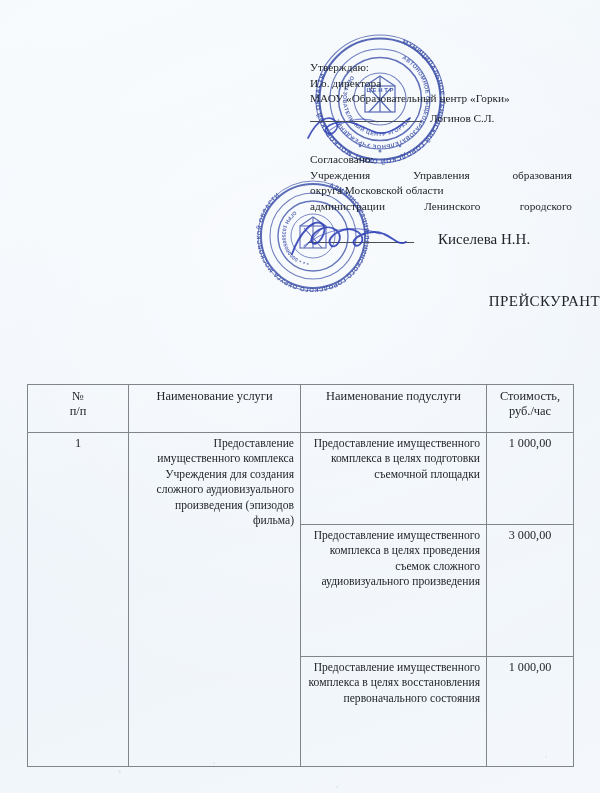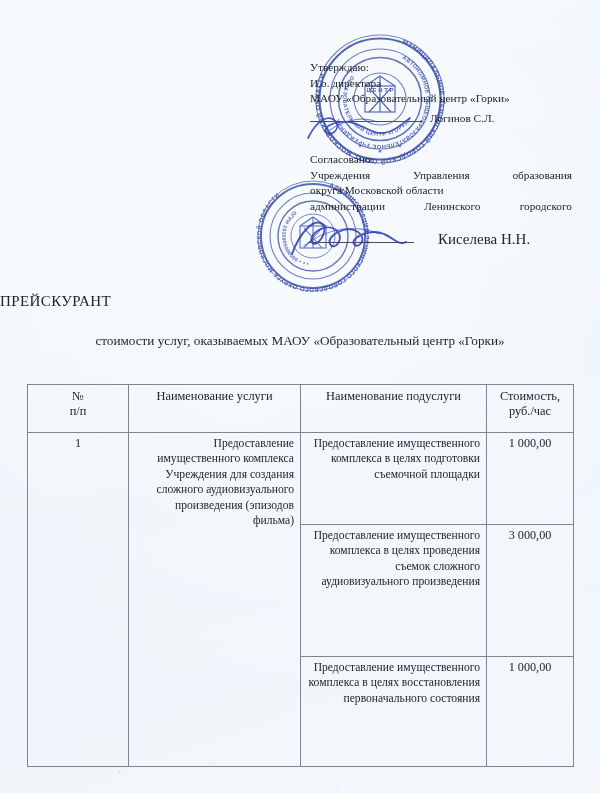--- a/index.html
+++ b/index.html
@@ -125,21 +125,21 @@
     stroke-linecap: round;
     stroke-linejoin: round;
   }
 
   
   .doc-title {
     position: absolute;
     left: 0;
     top: 293px;
     width: 600px;
-    text-align: left;
+    text-align: right;
     font-size: 15px;
     letter-spacing: .4px;
   }
   .doc-subtitle {
     position: absolute;
     left: 0;
     top: 333px;
     width: 600px;
     text-align: center;
     font-size: 13.2px;
@@ -291,21 +291,20 @@
   </div>
 
   <div class="handsign" style="left:288px; top:212px; width:125px; height:48px;">
     <svg viewBox="0 0 125 48" width="125" height="48" aria-hidden="true">
       <path d="M4,42 C12,20 26,6 34,12 C42,18 28,38 24,30 C20,22 38,10 48,18 C58,26 46,40 42,32 C38,24 58,12 70,20 C80,27 70,38 66,32 C62,26 82,16 96,22 C106,26 110,34 118,30" stroke-width="1.9" opacity=".88"></path>
       <path d="M16,34 C38,16 66,12 92,22" stroke-width="1.2" opacity=".55"></path>
     </svg>
   </div>
 
   <div class="doc-title">ПРЕЙСКУРАНТ</div>
-  <div class="doc-subtitle">стоимости услуг, оказываемых МАОУ «Образовательный центр «Горки»</div>
 
   <table class="price-table">
     <colgroup>
       <col class="col-num">
       <col class="col-serv">
       <col class="col-sub">
       <col class="col-price">
     </colgroup>
     <thead>
       <tr>

